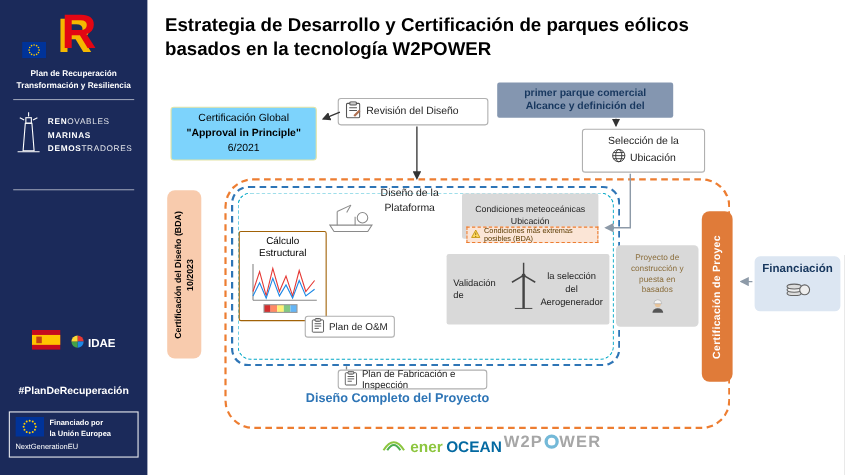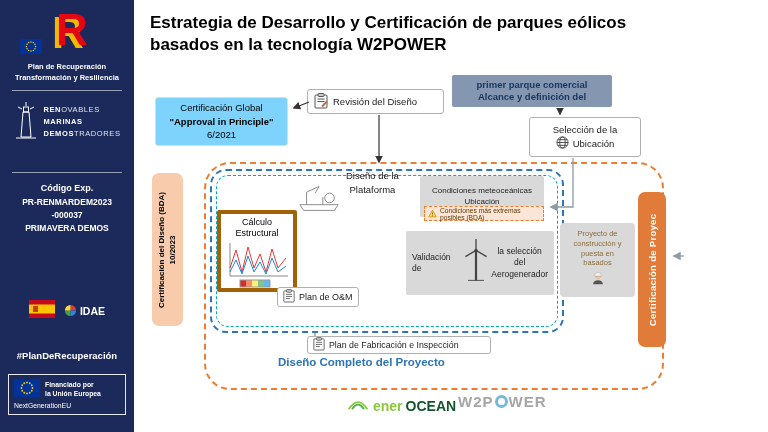--- a/index.html
+++ b/index.html
@@ -45,38 +45,38 @@
   #cert-proyecto{left:638px;top:192px;width:28px;height:155px;background:#e07b39;color:#fff}
   .vinner{position:absolute;left:50%;top:50%;transform:translate(-50%,-50%) rotate(-90deg);white-space:nowrap;text-align:center;font-weight:bold}
   #cert-diseno .vinner{font-size:8px;line-height:1.35}
   #cert-proyecto .vinner{font-size:9.5px;letter-spacing:.3px}
 
   .dashed-orange{position:absolute;left:204px;top:162px;width:460px;height:228px;border:2px dashed #ed7d31;border-radius:26px}
   .dashed-blue{position:absolute;left:210px;top:169px;width:354px;height:164px;border:2px dashed #2e75b6;border-radius:16px}
   .dashed-teal{position:absolute;left:216px;top:175px;width:342px;height:152px;border:1px dashed #00a7c6;border-radius:12px}
 
   .grey{position:absolute;background:#d9d9d9;border-radius:2px;display:flex;color:#222}
-  #calculo{position:absolute;left:217px;top:210px;width:80px;height:82px;background:#fff;border:4px solid #a16207;border-radius:2px;display:flex;flex-direction:column;align-items:center;padding-top:3px;font-size:9px;line-height:1.25;text-align:center}
+  #calculo{position:absolute;left:217px;top:210px;width:80px;height:82px;background:#fff;border:1px solid #a16207;border-radius:2px;display:flex;flex-direction:column;align-items:center;padding-top:3px;font-size:9px;line-height:1.25;text-align:center}
   #plataforma-sketch{position:absolute;left:296px;top:179px}
   #plataforma-text{position:absolute;left:346px;top:169px;font-size:9.5px;line-height:1.45;text-align:center;color:#222}
   #condiciones{left:420px;top:176px;width:124px;height:41px;flex-direction:column;align-items:center;justify-content:center;font-size:8px;line-height:1.3;text-align:center}
   #warning{position:absolute;left:424px;top:206px;width:120px;height:15px;background:#fbe5d6;border:1px dashed #ed7d31;display:flex;align-items:center;gap:3px;padding:0 3px;font-size:6.7px;color:#5a3a00}
   #fondeo{left:303px;top:242px;width:100px;height:32px;flex-direction:column;align-items:center;justify-content:center;font-size:9px;line-height:1.3;text-align:center}
   #plan-om{left:277px;top:287px;width:82px;height:20px;gap:4px;padding:0 5px;font-size:9px}
   #validacion{left:406px;top:231px;width:148px;height:64px;align-items:center;justify-content:center;padding:4px 6px;font-size:8.5px;line-height:1.3}
   #validacion .vr{text-align:center}
-  #plan-fab{left:307px;top:336px;width:184px;height:18px;gap:4px;padding:0 5px;font-size:8.8px}
+  #plan-fab{left:307px;top:336px;width:136px;height:18px;gap:4px;padding:0 5px;font-size:8.8px}
   #diseno-completo{position:absolute;left:278px;top:356px;font-size:11.5px;font-weight:bold;color:#2e75b6}
   #proyecto{left:560px;top:223px;width:75px;height:74px;flex-direction:column;align-items:center;padding-top:6px;font-size:7.5px;line-height:1.3;color:#8a6d3b;text-align:center;border-radius:4px}
   #financiacion{position:absolute;left:686px;top:233px;width:78px;height:50px;background:#dce6f2;border-radius:5px;display:flex;flex-direction:column;align-items:center;padding-top:5px;font-weight:bold;font-size:10.5px;color:#17375e;gap:2px}
 
   
   #enerocean{position:absolute;left:346px;top:394px;display:flex;align-items:flex-end;gap:3px;font-weight:bold;font-size:14px;line-height:1}
   #enerocean .eg{color:#8dc63f}
-  #enerocean .eb{color:#14532d}
+  #enerocean .eb{color:#0369a1}
   #w2power{position:absolute;left:458px;top:394px;display:flex;align-items:center;font-weight:bold;font-size:15px;color:#a6a6a6;letter-spacing:1px;line-height:1}
   .o-swirl{display:inline-block;width:13px;height:13px;border-radius:50%;border:3px solid #74b9d8;margin:0 1px}
 
   .arrows{position:absolute;left:0;top:0;width:768px;height:432px;pointer-events:none}
 </style>
 </head>
 <body>
 
 <div class="slide">
 
@@ -120,26 +120,20 @@
           </svg>
       </span>
       <div class="renmar-text">
         <div><span class="b">REN</span><span class="t">OVABLES</span></div>
         <div class="b">MARINAS</div>
         <div><span class="b">DEMOS</span><span class="t">TRADORES</span></div>
       </div>
     </div>
     <div class="sep" style="top:172px"></div>
 
-    <div class="codigo">
-      <div class="lbl">Código Exp.</div>
-      <div class="val">PR-RENMARDEM2023</div>
-      <div class="val">-000037</div>
-      <div class="val">PRIMAVERA DEMOS</div>
-    </div>
 
     <div class="gov-row">
       <span>
         <svg width="26" height="18" viewBox="0 0 26 18">
             <rect width="26" height="18" fill="#c60b1e"></rect>
             <rect y="4.5" width="26" height="9" fill="#ffc400"></rect>
             <rect x="4" y="6" width="5" height="6" fill="#ad1519" opacity="0.75"></rect>
           </svg>
       </span>
       <span class="idae">
@@ -355,20 +349,31 @@
     <div>basados</div>
     <span style="margin-top:2px">
       <svg width="16" height="16" viewBox="0 0 18 18">
           <circle cx="9" cy="7.5" r="3" fill="#e8c49a"></circle>
           <path d="M5 6.8 a4 4 0 0 1 8 0 z" fill="#f5f5f5" stroke="#999" stroke-width="0.5"></path>
           <path d="M3.5 16 a5.5 4.6 0 0 1 11 0 z" fill="#555"></path>
         </svg>
     </span>
   </div>
 
+  <div id="financiacion">
+    <span>Financiación</span>
+    <span>
+      <svg width="24" height="18" viewBox="0 0 24 18">
+          <ellipse cx="9" cy="14.5" rx="6.5" ry="2.2" fill="#ddd" stroke="#666"></ellipse>
+          <ellipse cx="9" cy="11.5" rx="6.5" ry="2.2" fill="#eee" stroke="#666"></ellipse>
+          <ellipse cx="9" cy="8.5" rx="6.5" ry="2.2" fill="#ddd" stroke="#666"></ellipse>
+          <circle cx="18.5" cy="11.5" r="4.5" fill="#eee" stroke="#666"></circle>
+        </svg>
+    </span>
+  </div>
 
   <div id="enerocean">
     <span>
       <svg width="24" height="17" viewBox="0 0 26 20" fill="none">
           <path d="M2 18 Q13 1 24 18" stroke="#8dc63f" stroke-width="2.2"></path>
           <path d="M6 18 Q13 7 20 18" stroke="#4caf50" stroke-width="2.2"></path>
         </svg>
     </span>
     <span class="eg">ener</span>
       <span class="eb">OCEAN</span>

